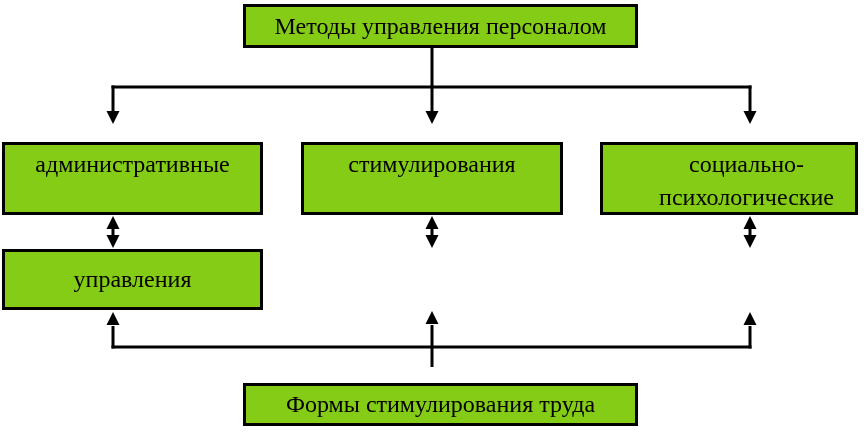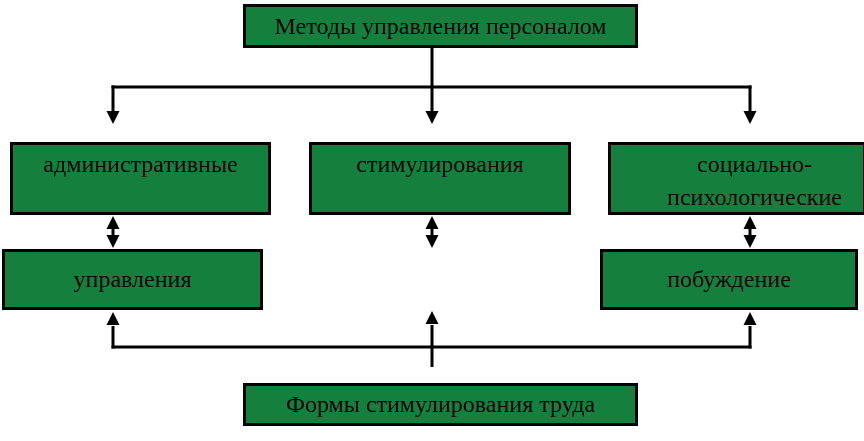--- a/index.html
+++ b/index.html
@@ -20,34 +20,33 @@
     position: absolute;
     left: 0;
     top: 0;
     width: 864px;
     height: 441px;
   }
   .box {
     position: absolute;
     box-sizing: border-box;
     border: 3px solid #000000;
-    background: #15803d;
+    background: #84cc16;
     text-align: center;
     font-size: 24px;
     line-height: 33px;
   }
   .box.center-v {
     display: flex;
     align-items: center;
     justify-content: center;
   }
   .box.top-v {
     display: block;
     padding-top: 3px;
-    margin-left: 8px;
   }
   .box-title    { left: 243px; top: 4px;   width: 395px; height: 44px; }
   .box-r1c1     { left: 2px;   top: 142px; width: 261px; height: 73px; }
   .box-r1c2     { left: 301px; top: 142px; width: 262px; height: 73px; }
   .box-r1c3     { left: 600px; top: 142px; width: 258px; height: 73px; padding-left: 35px; }
   .box-r2c1     { left: 2px;   top: 249px; width: 261px; height: 61px; }
   .box-r2c2     { left: 301px; top: 249px; width: 262px; height: 61px; }
   .box-r2c3     { left: 600px; top: 249px; width: 258px; height: 61px; }
   .box-bottom   { left: 243px; top: 383px; width: 395px; height: 43px; }
   .label { display: inline-block; }
@@ -100,21 +99,18 @@
   <div class="box box-r1c2 top-v">
     <span class="label">стимулирования</span>
   </div>
   <div class="box box-r1c3 top-v">
     <span class="label">социально-психологические</span>
   </div>
 
   <div class="box box-r2c1 center-v">
     <span class="label">управления</span>
   </div>
-  <div class="box box-r2c3 center-v">
-    <span class="label">побуждение</span>
-  </div>
 
   <div class="box box-bottom center-v">
     <span class="label">Формы стимулирования труда</span>
   </div>
 
 </div>
 
 </body></html>

